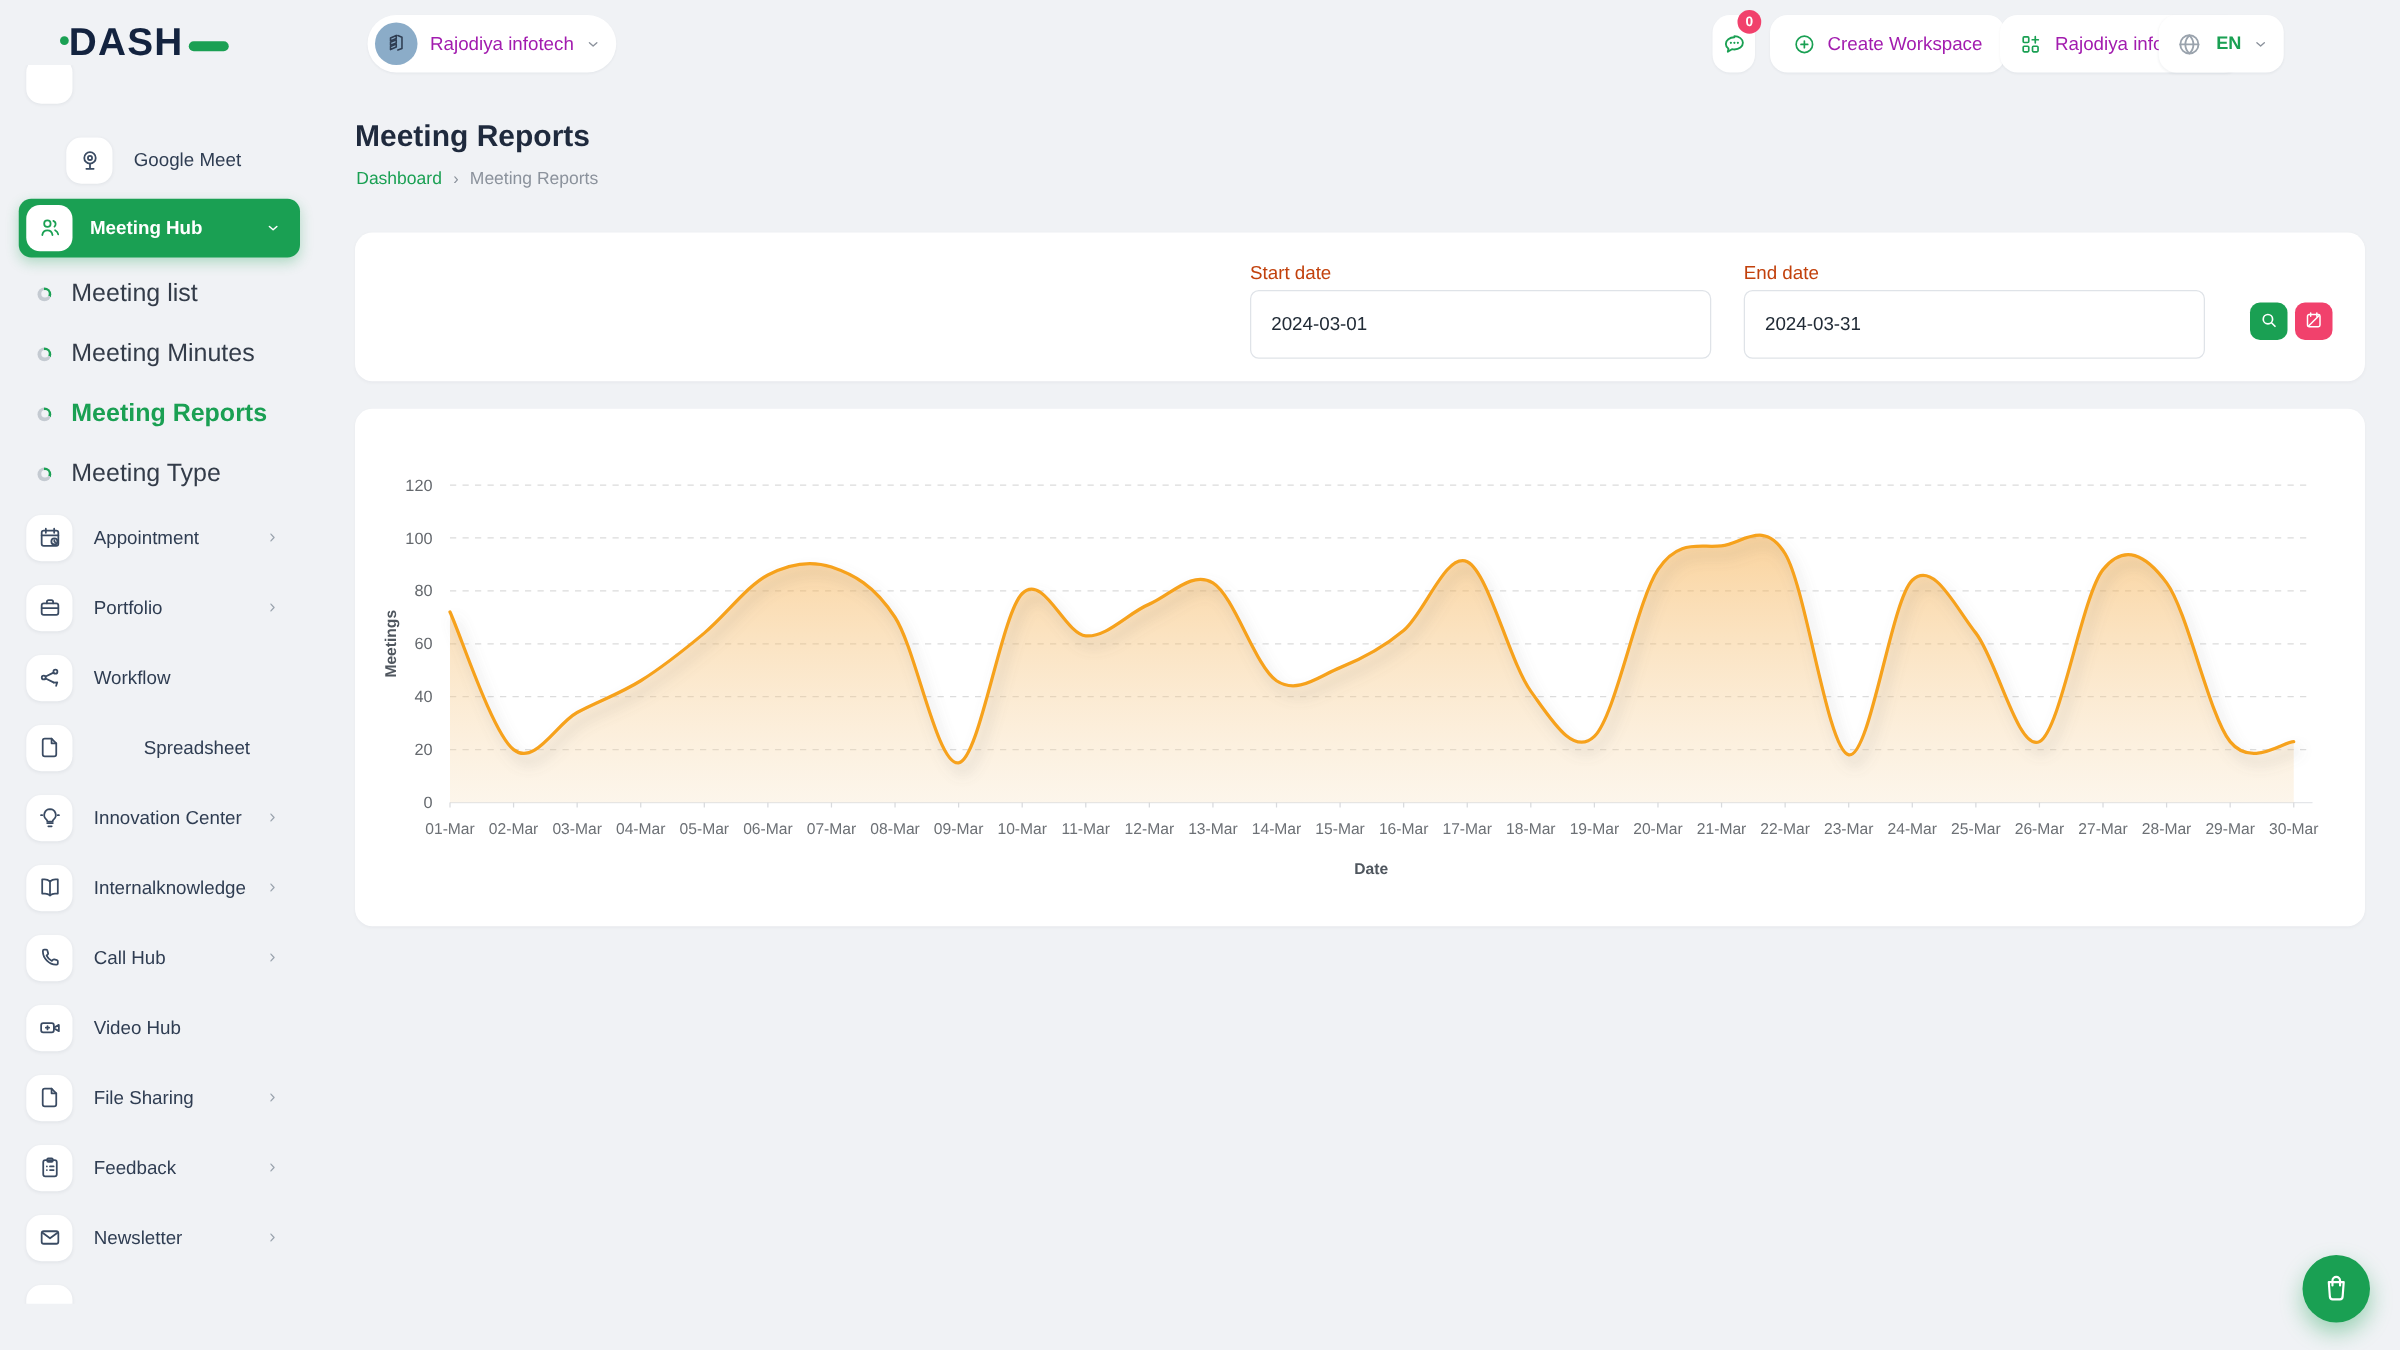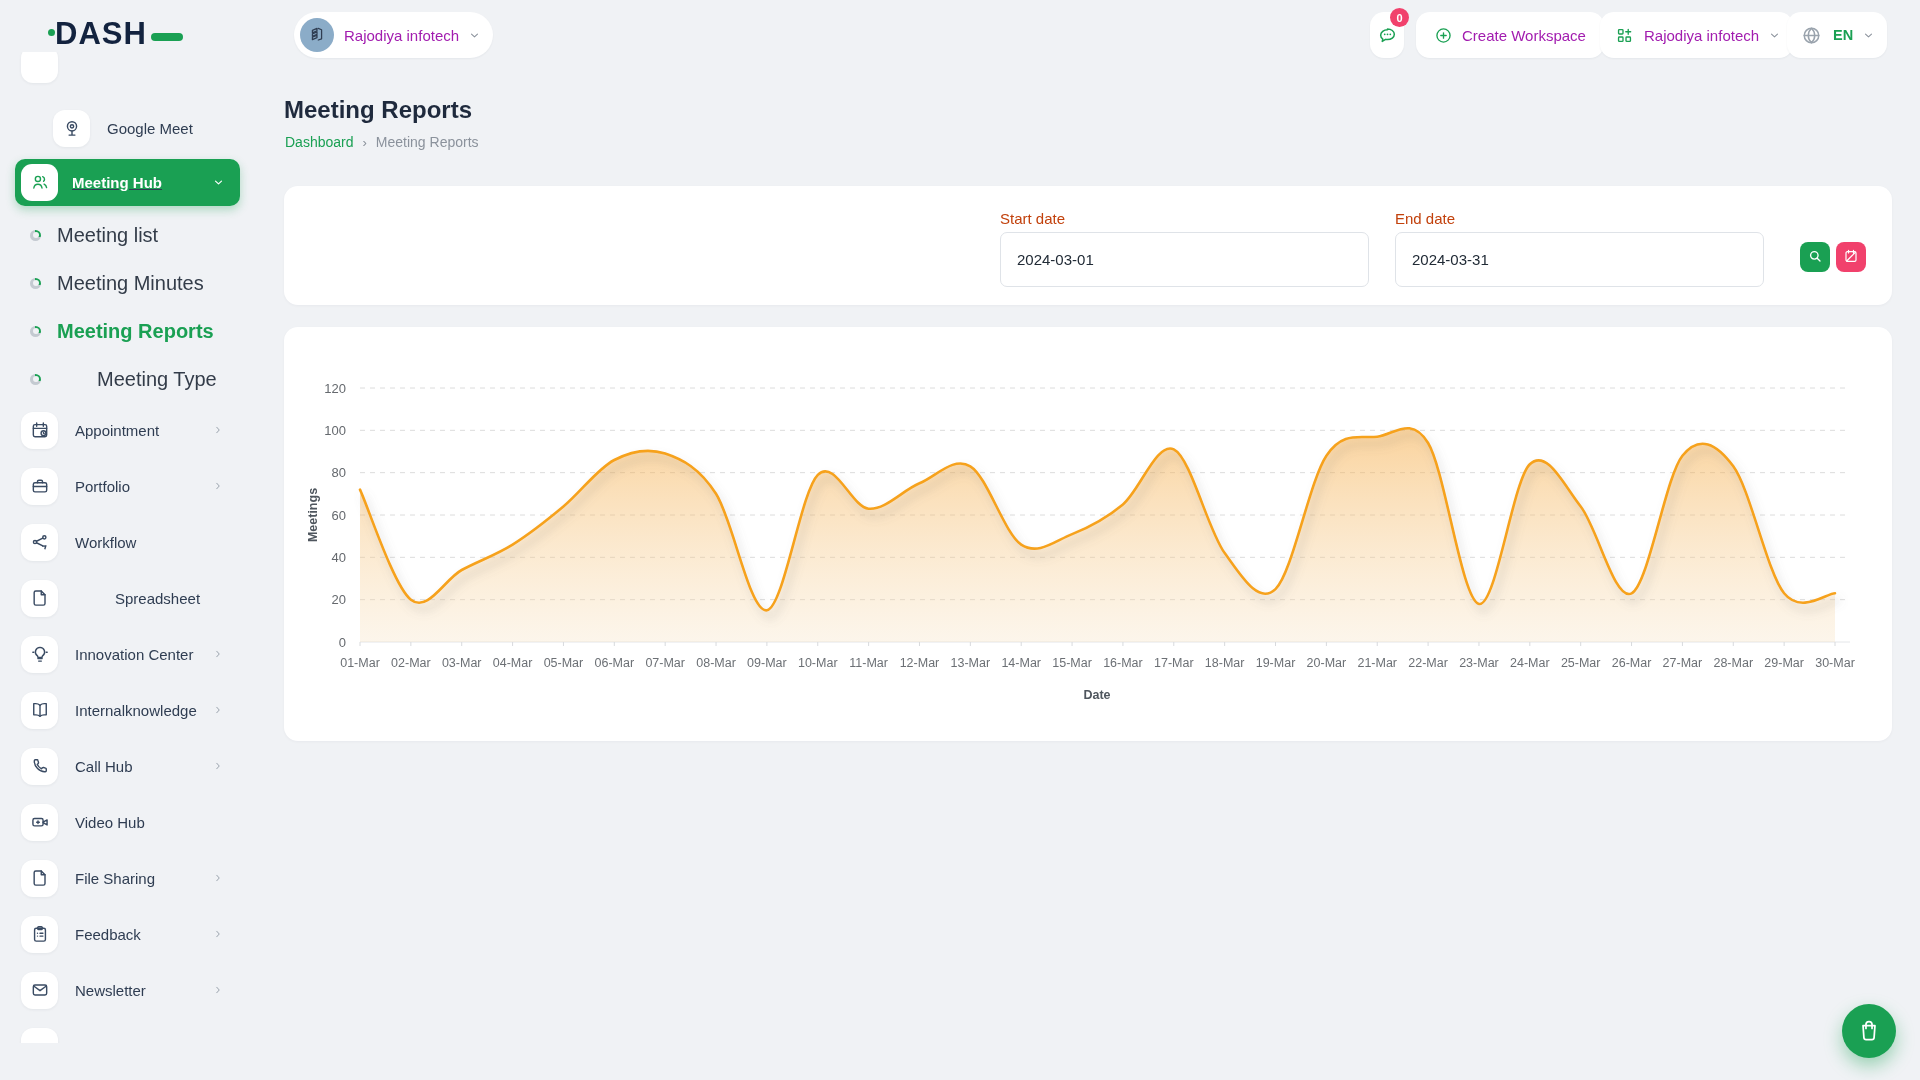--- a/index.html
+++ b/index.html
@@ -23,21 +23,21 @@
   .icon-gray { color:#9aa3ad; display:flex; }
   .lang-code { font-size:14.5px; font-weight:700; color:#1aa053; }
 
   
   .sidebar { position:absolute; left:0; top:52px; width:260px; height:991px; overflow:hidden; }
   .tile { position:absolute; left:21px; width:37px; height:37px; background:#fff; border-radius:12px; box-shadow:0 1px 3px rgba(20,30,50,.06); display:flex; align-items:center; justify-content:center; color:#3a4b63; }
   .side-item { position:absolute; left:0; width:250px; height:44px; display:flex; align-items:center; cursor:pointer; }
   .side-item .tile { position:static; flex:0 0 37px; margin-left:21px; }
   .side-item .lbl { font-size:15px; font-weight:500; color:#2f3d52; margin-left:17px; flex:1; }
   .side-item .chev-r { color:#9aa3ad; margin-right:26px; display:flex; }
-  .hub-pill { position:absolute; left:15px; width:225px; height:47px; background:#1aa053; border-radius:10px; display:flex; align-items:center; box-shadow:0 4px 10px rgba(26,160,83,.30); cursor:pointer;text-decoration:underline; }
+  .hub-pill { position:absolute; left:15px; width:225px; height:47px; background:#1aa053; border-radius:10px; display:flex; align-items:center; box-shadow:0 4px 10px rgba(26,160,83,.30); cursor:pointer; }
   .hub-pill .tile { position:static; margin-left:6px; color:#1aa053; border-radius:11px; box-shadow:none; }
   .hub-pill .lbl { color:#fff; font-weight:700; font-size:15px; margin-left:14px; flex:1; }
   .hub-pill .chev-d { color:#fff; margin-right:15px; display:flex; }
   .sub-item { position:absolute; left:0; width:250px; height:34px; display:flex; align-items:center; cursor:pointer; }
   .bullet { position:relative; width:11px; height:11px; border-radius:50%; margin-left:30px; background:conic-gradient(#1aa053 0 110deg,#c4cad1 110deg 360deg); }
   .bullet::after { content:""; position:absolute; left:2.5px; top:2.5px; width:6px; height:6px; border-radius:50%; background:#f0f2f5; }
   .sub-item .lbl { font-size:20px; font-weight:500; color:#333c49; margin-left:16px; }
   .sub-item.active .lbl { color:#1aa053; font-weight:700; }
 
   
@@ -118,21 +118,21 @@
         </svg>
       </span>
     <span class="pill-label" style="margin-left:10px;">Rajodiya infotech</span>
     <span class="chev" id="ic-chev2">
         <svg width="13" height="13" viewBox="0 0 24 24" fill="none" stroke="currentColor" stroke-width="2" stroke-linecap="round" stroke-linejoin="round">
           <path d="M6.5 9.5l5.5 5 5.5-5"></path>
         </svg>
       </span>
   </div>
 
-  <div class="pill" style="left:1787px; padding-left:14px;">
+  <div class="pill" style="left:1727px; padding-left:14px;">
     <span class="icon-gray" id="ic-globe">
         <svg width="21" height="21" viewBox="0 0 24 24" fill="none" stroke="currentColor" stroke-width="1.7" stroke-linecap="round" stroke-linejoin="round">
           <circle cx="12" cy="12" r="8.3"></circle>
           <path d="M3.7 12h16.6M12 3.7c2.4 2.3 3.7 5.1 3.7 8.3s-1.3 6-3.7 8.3C9.6 18 8.3 15.2 8.3 12s1.3-6 3.7-8.3z"></path>
         </svg>
       </span>
     <span class="lang-code" style="margin-left:11px;">EN</span>
     <span class="chev" id="ic-chev3">
         <svg width="13" height="13" viewBox="0 0 24 24" fill="none" stroke="currentColor" stroke-width="2" stroke-linecap="round" stroke-linejoin="round">
           <path d="M6.5 9.5l5.5 5 5.5-5"></path>
@@ -174,21 +174,21 @@
           <span class="lbl">Meeting list</span>
         </div>
         <div class="sub-item" style="top: 214px;">
           <span class="bullet"></span>
           <span class="lbl">Meeting Minutes</span>
         </div>
         <div class="sub-item active" style="top: 262px;">
           <span class="bullet"></span>
           <span class="lbl">Meeting Reports</span>
         </div>
-        <div class="sub-item" style="top: 310px; gap: 40px;">
+        <div class="sub-item" style="top: 310px;">
           <span class="bullet"></span>
           <span class="lbl">Meeting Type</span>
         </div>
         <div class="side-item" style="top: 356px;">
           <span class="tile">
             <svg width="20" height="20" viewBox="0 0 24 24" fill="none" stroke="currentColor" stroke-width="1.7" stroke-linecap="round" stroke-linejoin="round">
               <rect x="4" y="5.5" width="16" height="14.5" rx="2"></rect>
               <path d="M8 3.5v4M16 3.5v4M4 10h16"></path>
               <circle cx="16.2" cy="15.8" r="2.9"></circle>
               <path d="M16.2 14.6v1.3l.9.7"></path>

